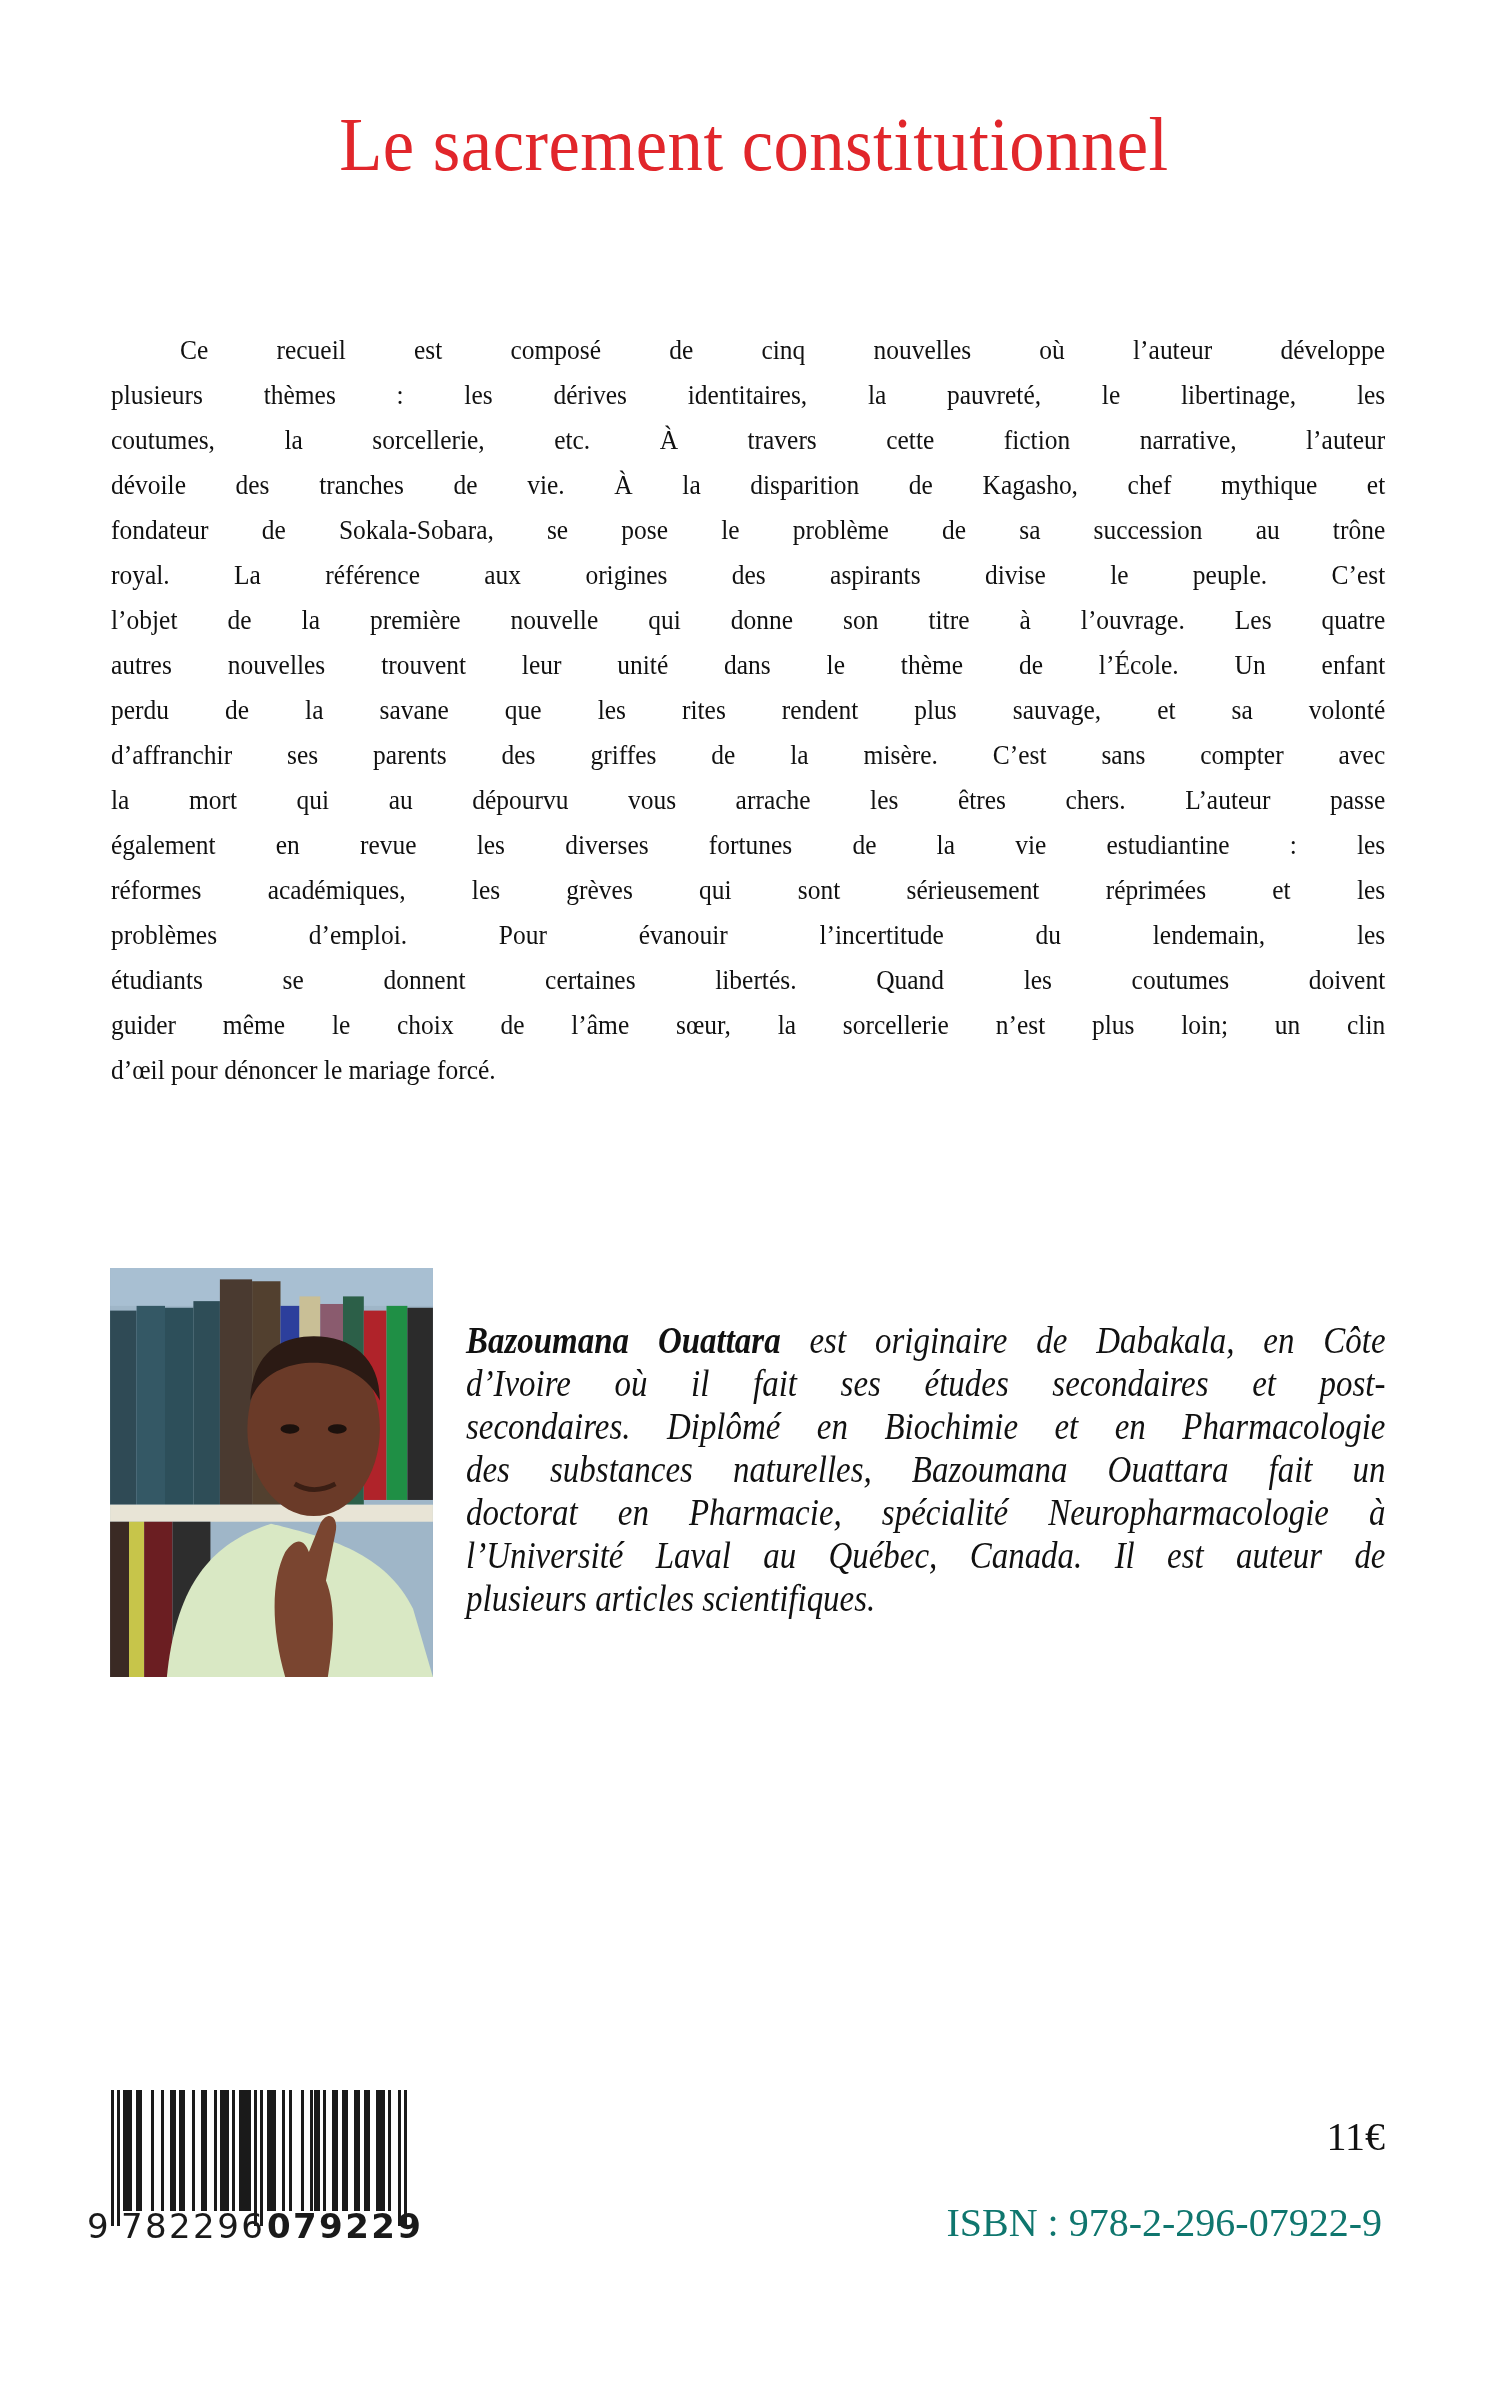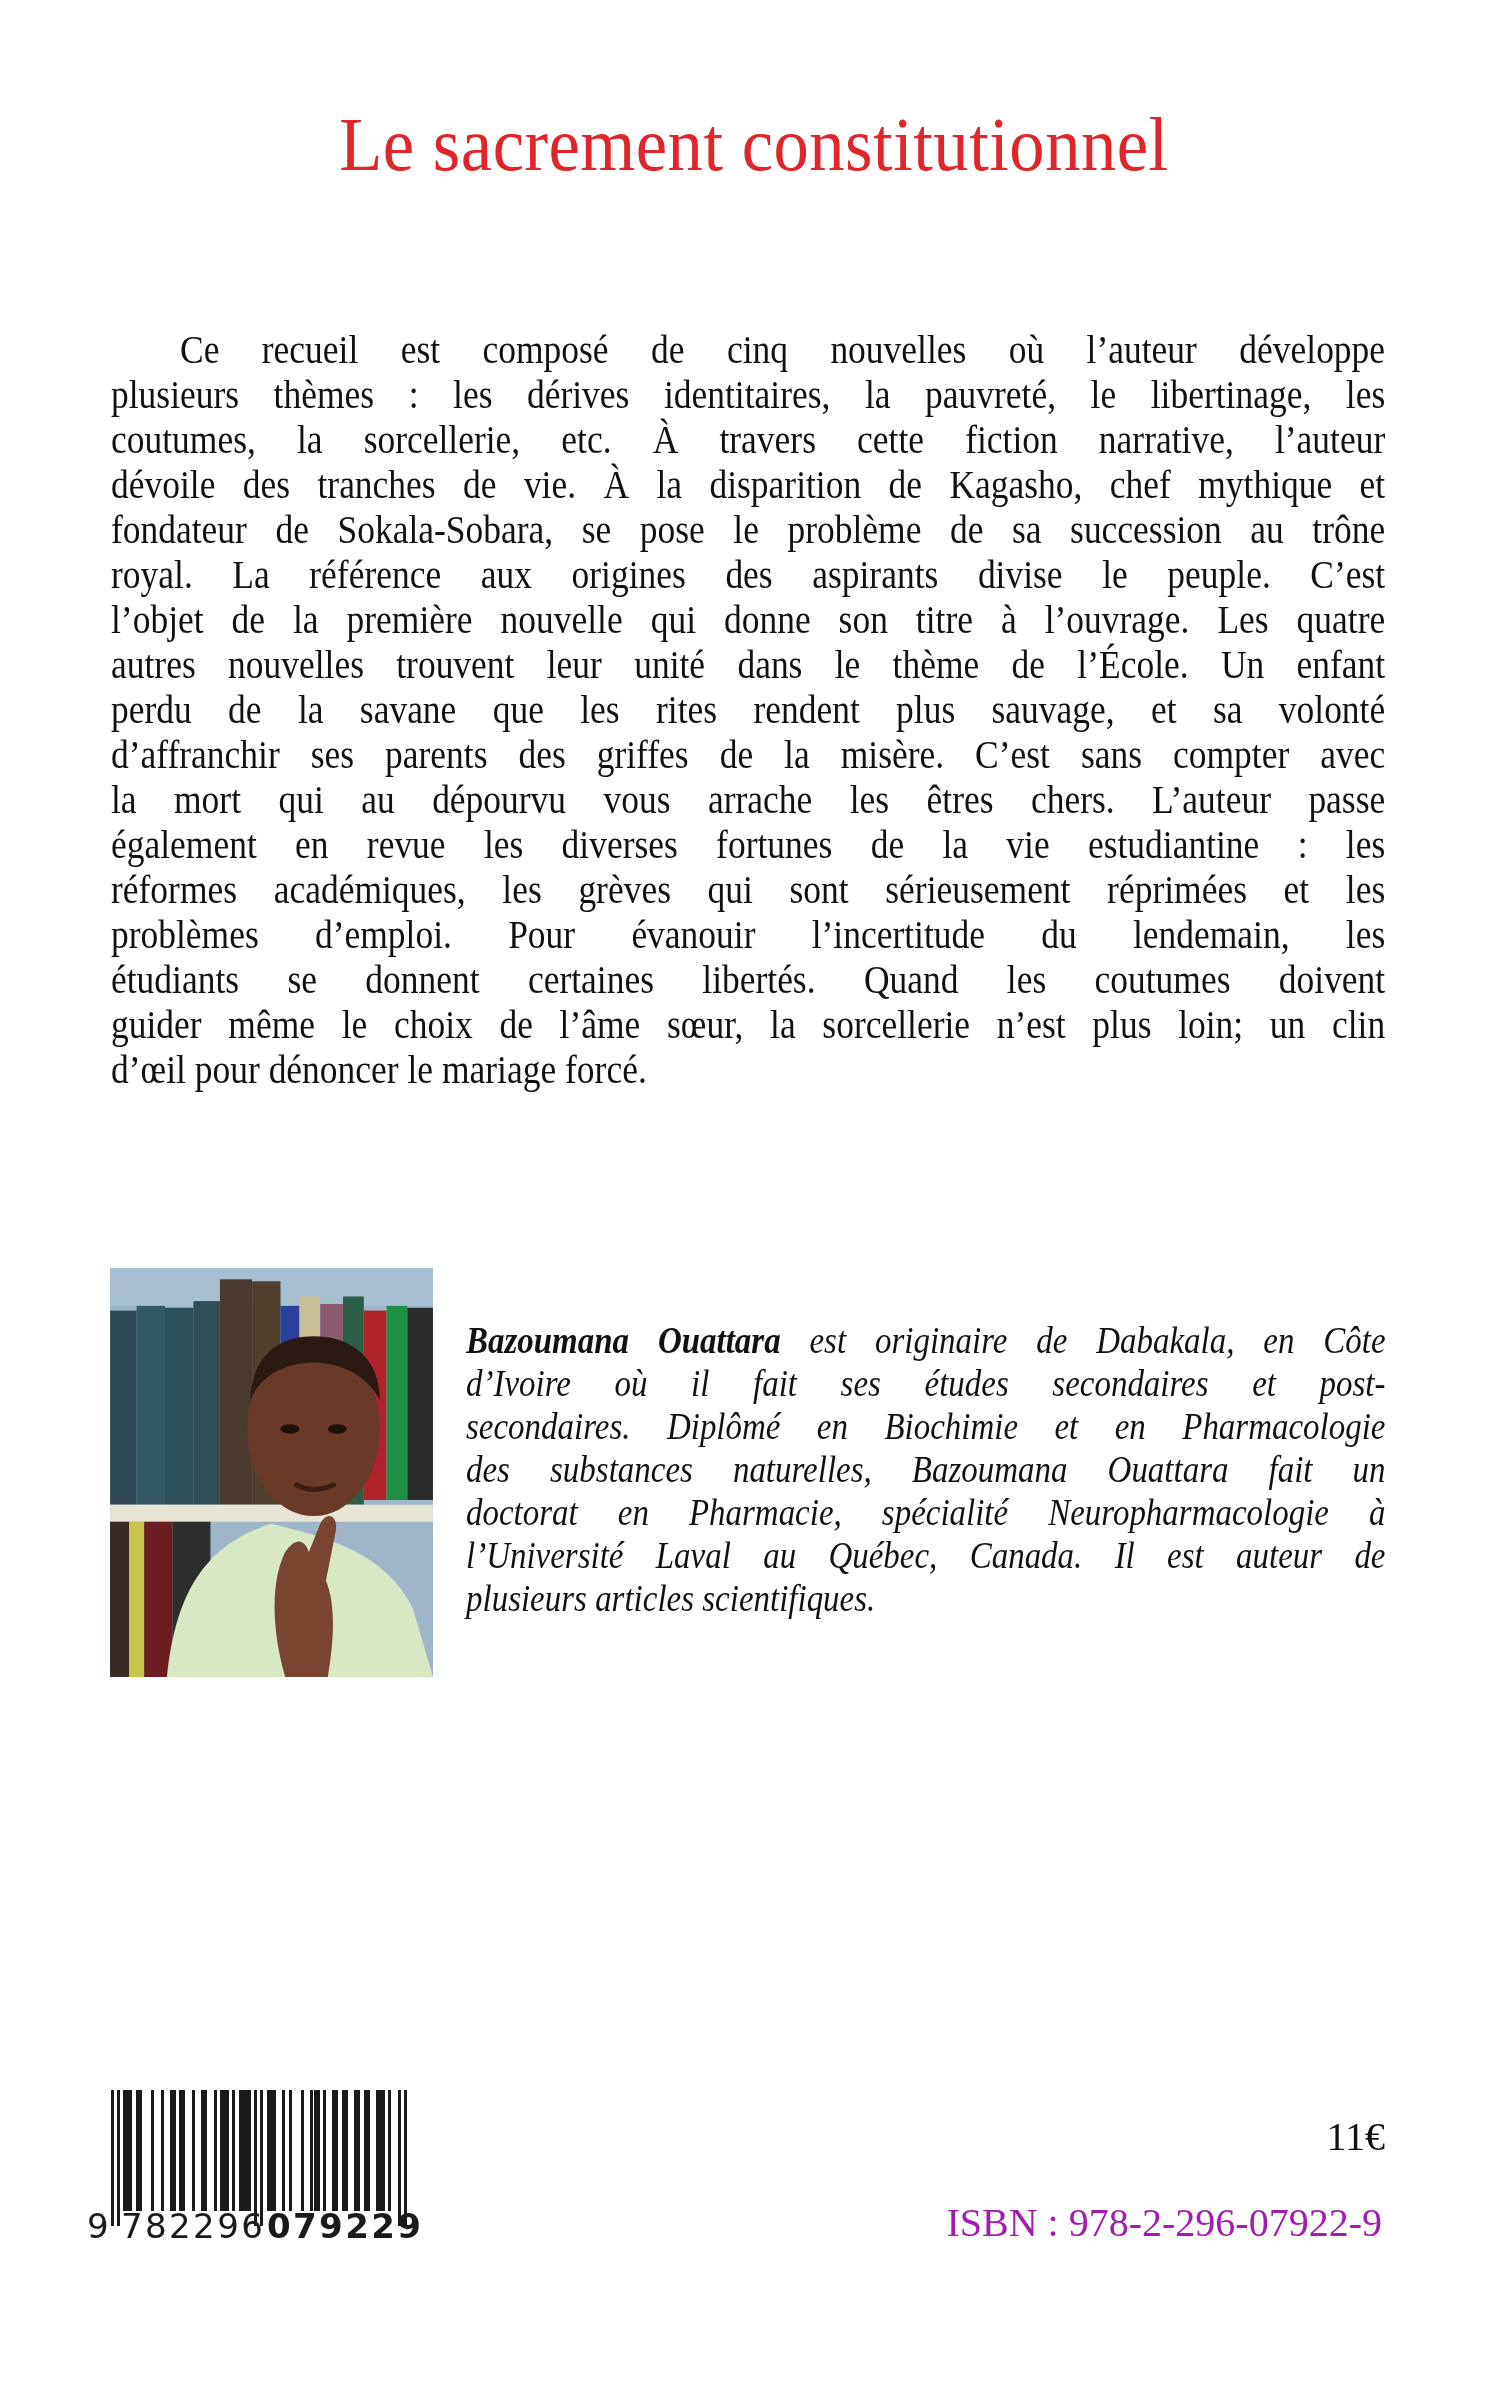--- a/index.html
+++ b/index.html
@@ -14,21 +14,21 @@
     letter-spacing: 0.5px;
   }
   .title span { display: inline-block; transform: scaleX(0.93); transform-origin: center; }
 
   .summary {
     position: absolute; left: 111px; top: 327px; width: 1274px;
     font-family: "Liberation Serif", "DejaVu Serif", serif;
     color: #111111;
   }
   .sline {
-    height: 45px; line-height: 45px; font-size: 39px; white-space: nowrap;
+    height: 45px; line-height: 45px; font-size: 28px; white-space: nowrap;
     position: relative; overflow: visible;
   }
   .sline .inner {
     position: absolute; left: 0; top: 0;
     width: 1401px; transform: scaleX(0.9095); transform-origin: left top;
     text-align: justify; text-align-last: justify; white-space: normal;
   }
   .sline.first .inner { left: 69px; width: 1325px; }
   .sline.last .inner { text-align-last: left; }
 
@@ -57,21 +57,21 @@
     position: absolute; font-family: "DejaVu Sans", sans-serif; font-size: 34px;
     line-height: 34px; color: #1a1a1a;
   }
 
   .price {
     position: absolute; left: 1306px; width: 79px; top: 2116px; text-align: right;
     font-family: "Liberation Serif", "DejaVu Serif", serif; font-size: 40px; line-height: 42px; color: #111111;
   }
   .isbn {
     position: absolute; left: 909px; width: 473px; top: 2202px; text-align: right;
-    font-family: "Liberation Serif", "DejaVu Serif", serif; font-size: 40px; line-height: 42px; color: #a21caf;
+    font-family: "Liberation Serif", "DejaVu Serif", serif; font-size: 40px; line-height: 42px; color: #0f766e;
   }
 </style>
 </head>
 <body>
 
 <div class="page">
 
   <div class="title"><span>Le sacrement constitutionnel</span></div>
 
   <div class="summary">

